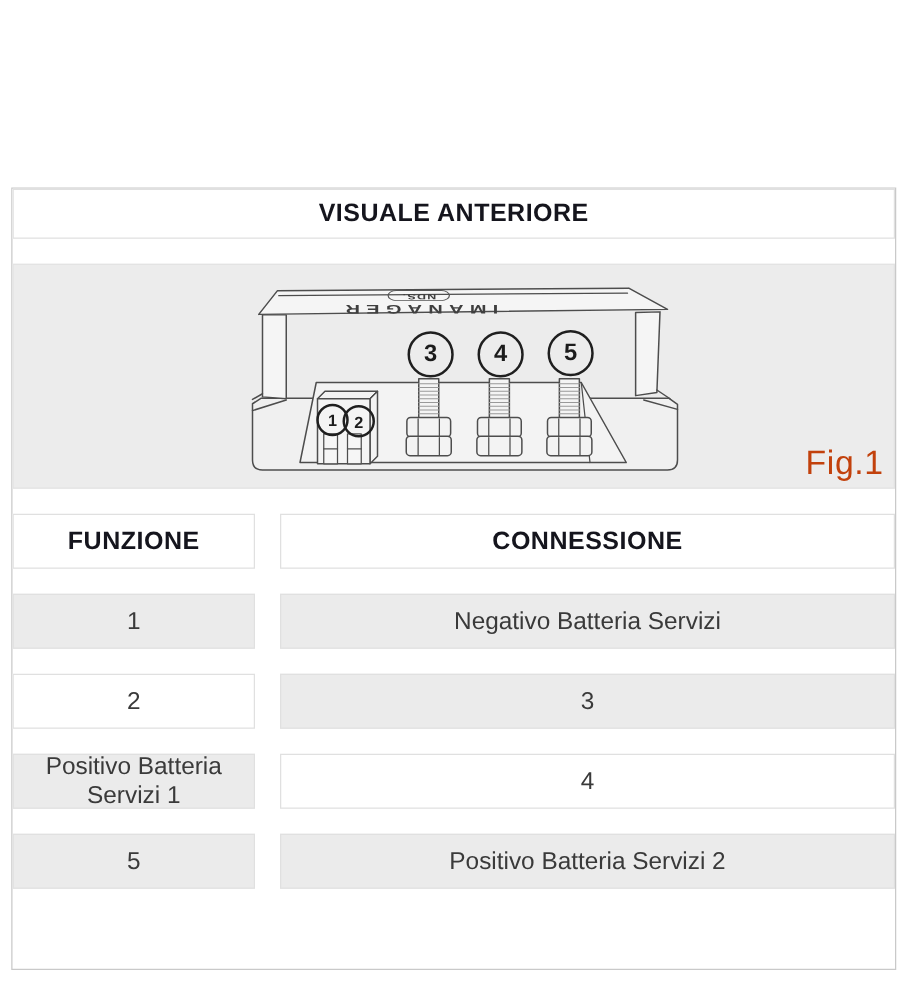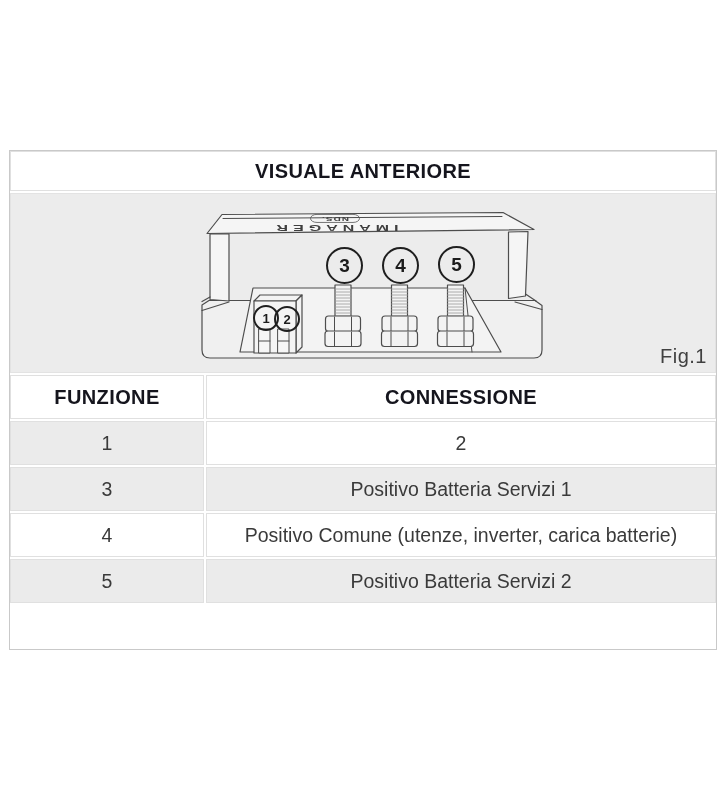--- a/index.html
+++ b/index.html
@@ -4,21 +4,21 @@
 <style>
   html,body{margin:0;padding:0;background:#ffffff;}
   .sheet{
     position:relative;width:728px;height:800px;background:#ffffff;overflow:hidden;
     font-family:"Liberation Sans", sans-serif;
   }
   .doc-table{
     position:absolute;left:9px;top:150px;width:708px;box-sizing:border-box;
     border:1px solid #c9c9c9;background:#ffffff;
     display:grid;grid-template-columns:194px 1fr;
-    grid-template-rows:40px 180px 44px 44px 44px 44px 44px 44px;gap:2px;
+    grid-template-rows:40px 180px 44px 44px 44px 44px 44px 44px;gap:20px;
   }
   .cell{
     box-sizing:border-box;border:1px solid #e0e0e0;
     display:flex;align-items:center;justify-content:center;text-align:center;
   }
   .span2{grid-column:1 / 3;}
   .title-cell,.head-cell{
     font-weight:bold;font-size:20px;color:#15151d;letter-spacing:0.4px;background:#ffffff;
   }
   .row-cell{font-size:19.5px;color:#3a3a3a;background:#ffffff;}
@@ -43,21 +43,21 @@
   }
   .brand-model{
     font-weight:bold;font-size:16px;letter-spacing:5px;white-space:nowrap;color:#3f3f3f;
   }
   .brand-name{
     font-weight:bold;font-size:10px;letter-spacing:1px;
     border:1px solid #555555;border-radius:7px;padding:0 10px;line-height:1.15;
     color:#3f3f3f;white-space:nowrap;
   }
   .figcaption{
-    position:absolute;right:8px;bottom:4px;font-size:20px;color:#404040;
+    position:absolute;right:8px;bottom:4px;font-size:27px;color:#c2410c;
     letter-spacing:0.5px;
   }
 </style>
 </head>
 <body>
 
 <div class="sheet">
   <div class="doc-table">
 
     <div class="cell span2 title-cell">VISUALE ANTERIORE</div>
@@ -134,26 +134,26 @@
       <div class="callout big" style="left:371px;top:53px;">4</div>
       <div class="callout big" style="left:427px;top:52px;">5</div>
 
       <div class="figcaption">Fig.1</div>
     </div>
 
     <div class="cell head-cell">FUNZIONE</div>
     <div class="cell head-cell">CONNESSIONE</div>
 
     <div class="cell row-cell alt">1</div>
+    <div class="cell row-cell alt">Negativo Batteria Servizi</div>
 
     <div class="cell row-cell">2</div>
 
     <div class="cell row-cell alt">3</div>
     <div class="cell row-cell alt">Positivo Batteria Servizi 1</div>
 
     <div class="cell row-cell">4</div>
-    <div class="cell row-cell">Positivo Comune (utenze, inverter, carica batterie)</div>
 
     <div class="cell row-cell alt">5</div>
     <div class="cell row-cell alt">Positivo Batteria Servizi 2</div>
 
   </div>
 </div>
 
 </body></html>

